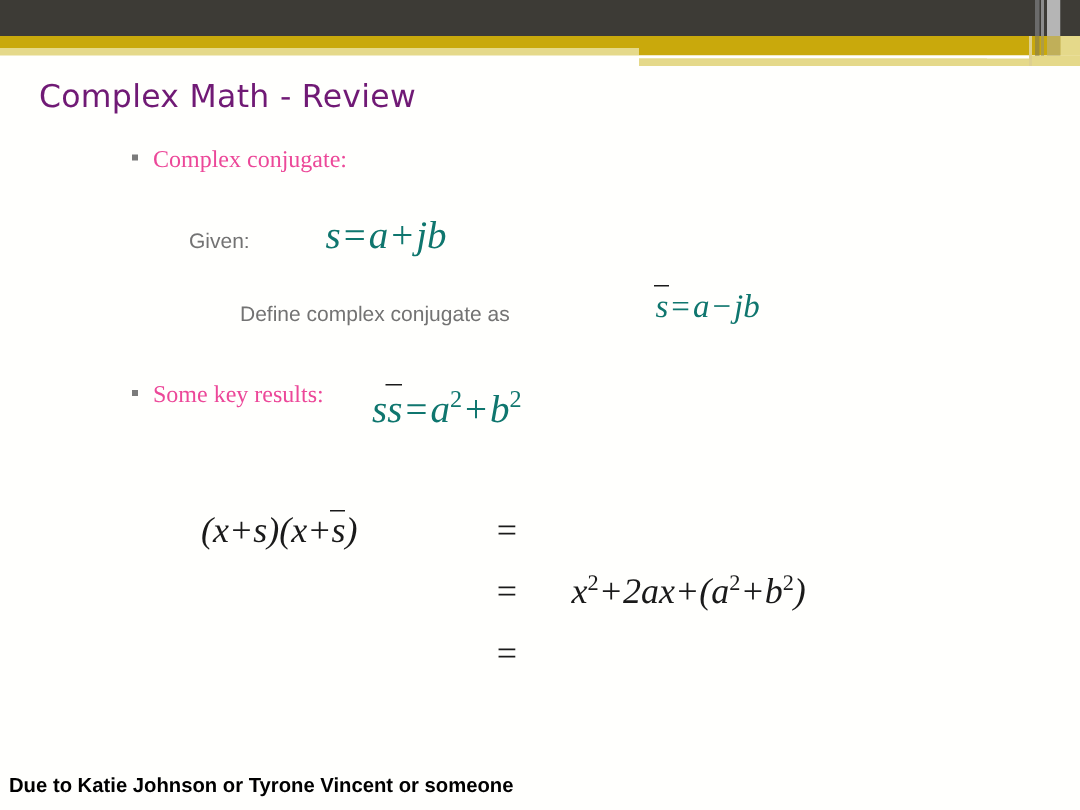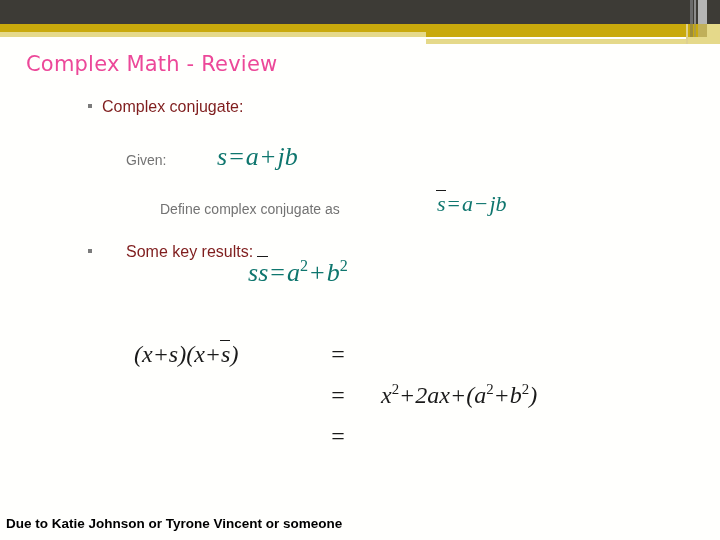--- a/index.html
+++ b/index.html
@@ -95,49 +95,49 @@
   .stripe-g { position:absolute; left:686px; top:24px; width:2px; height:20px; background:#ded08f; }
 
   
   #title {
     position: absolute;
     left: 26px;
     top: 52px;
     font-family: "DejaVu Sans", sans-serif;
     font-size: 21px;
     font-weight: 400;
-    color: #ec4899;
+    color: #701a75;
     letter-spacing: 0.2px;
     white-space: nowrap;
   }
 
   
   .bullet-row {
     position: absolute;
     display: flex;
     align-items: baseline;
   }
   .bullet-dot {
     width: 4px;
     height: 4px;
     background: #7b7b7b;
     margin-right: 10px;
     position: relative;
     top: -4px;
     flex: 0 0 auto;
   }
   .bullet-text {
-    font-family: Liberation Sans, sans-serif;
+    font-family: Liberation Serif, serif;
     font-size: 16px;
-    color: #7f1d1d;
+    color: #ec4899;
     white-space: nowrap;
   }
 
   #bullet1 { left: 88px; top: 98px; }
-  #bullet2 { left: 88px; top: 243px; gap: 24px; }
+  #bullet2 { left: 88px; top: 255px; }
 
   .plain-line {
     position: absolute;
     font-family: "Liberation Sans", sans-serif;
     font-size: 14px;
     color: #737373;
     white-space: nowrap;
   }
   #given-label { left: 126px; top: 152px; }
   #define-label { left: 124px; top: 201px; margin-left: 36px; }

